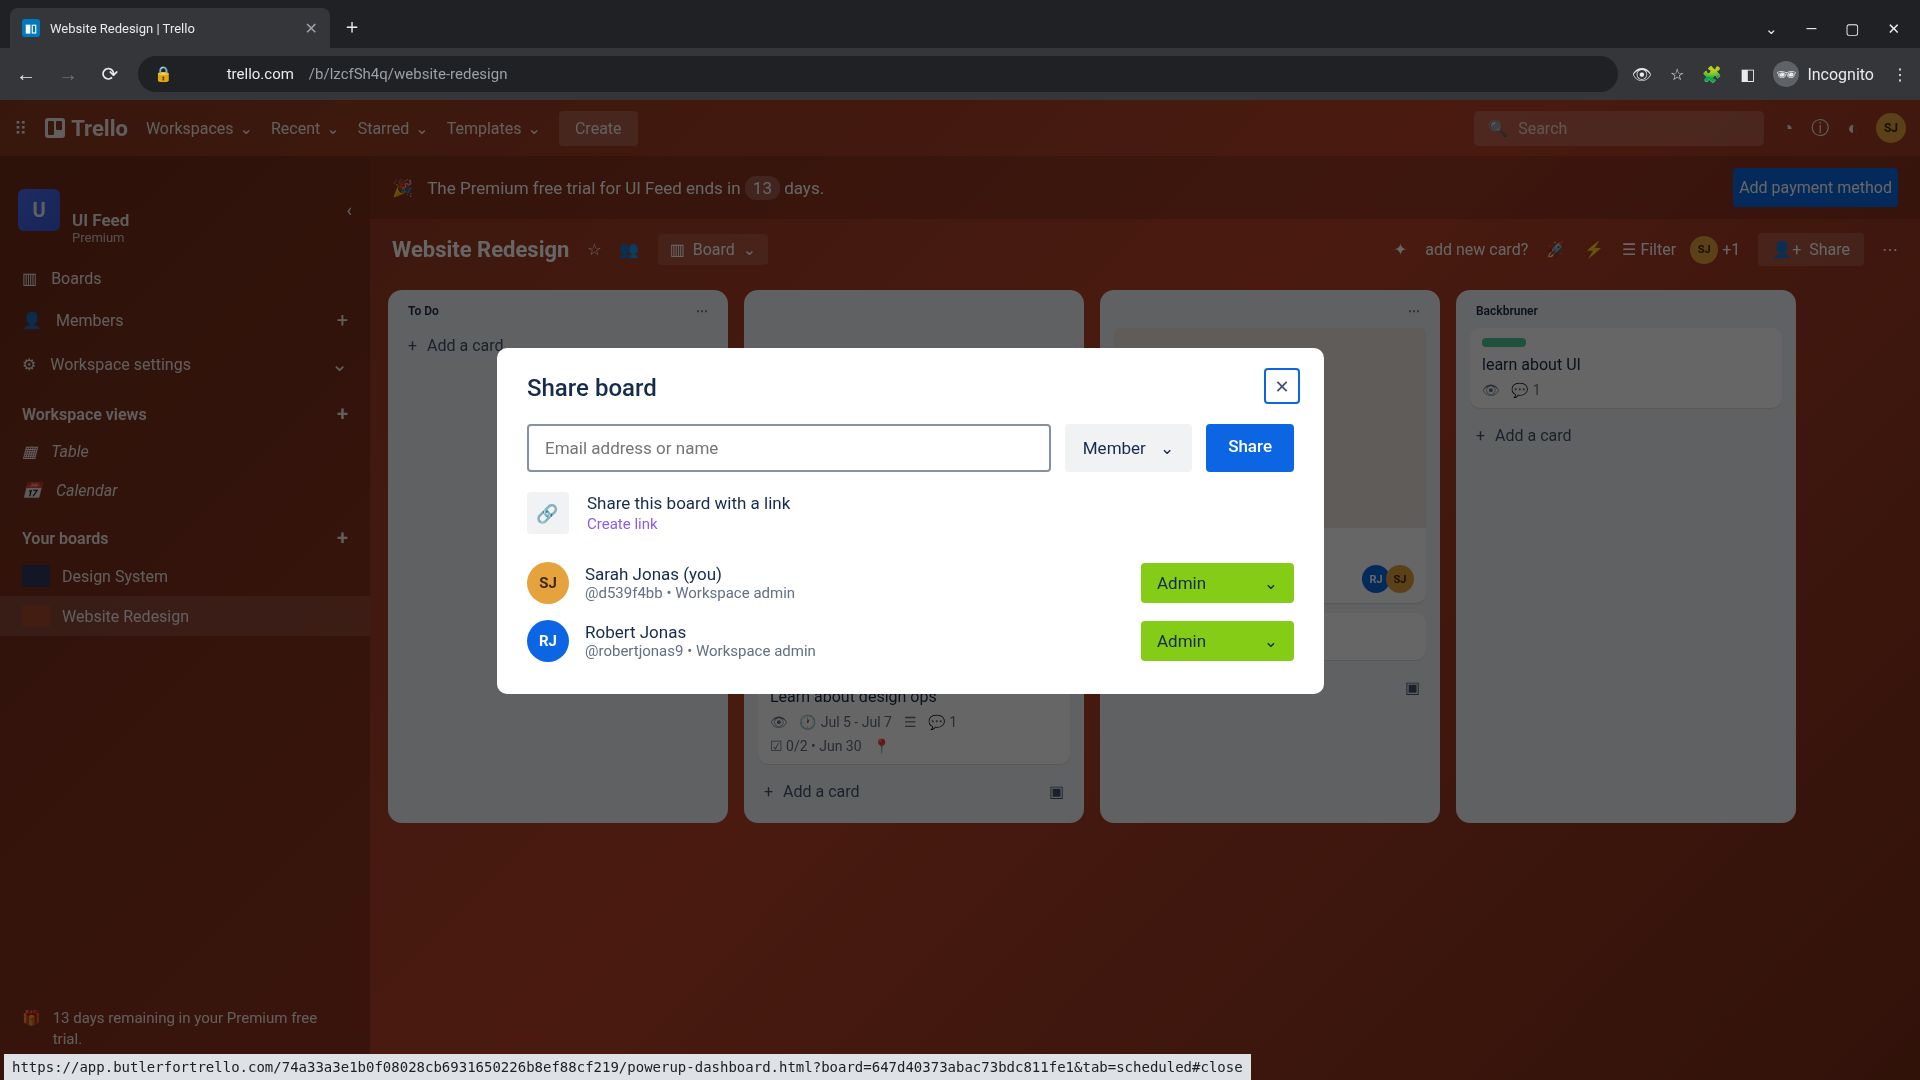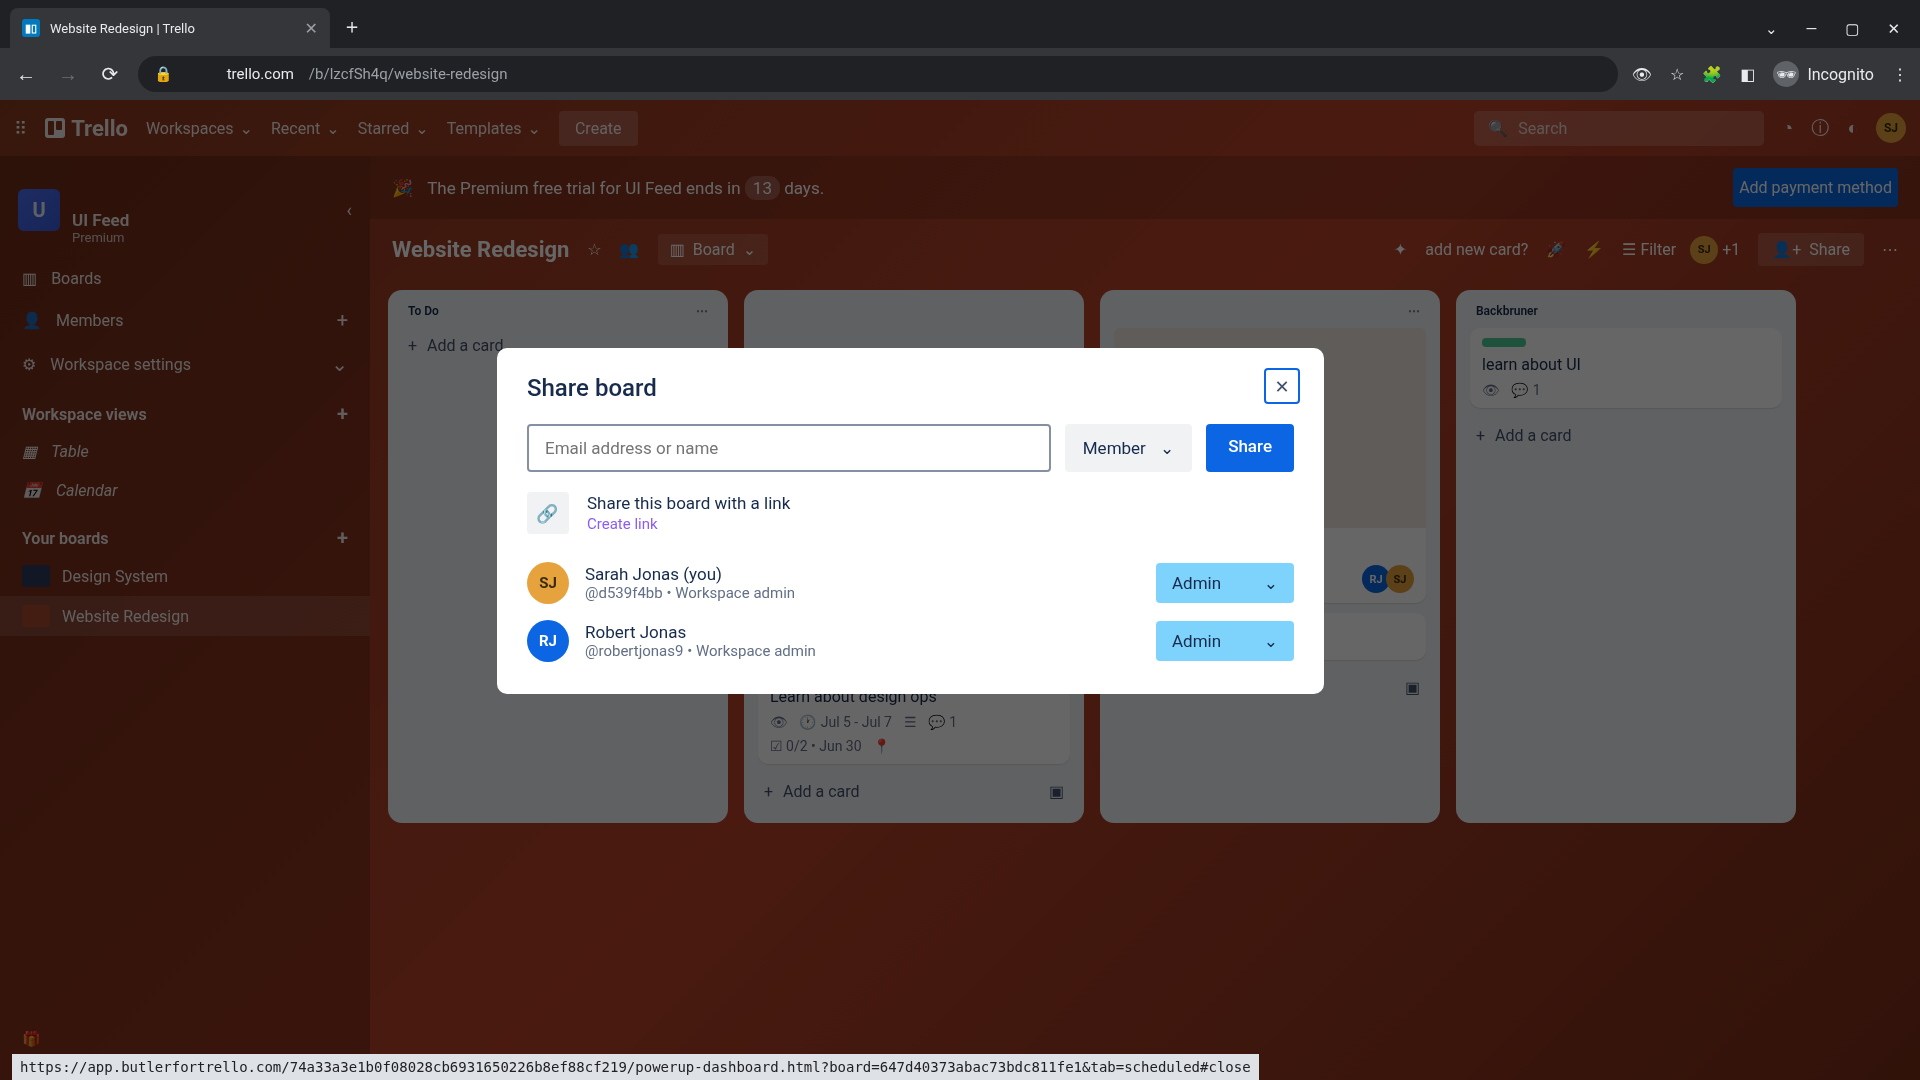--- a/index.html
+++ b/index.html
@@ -79,40 +79,40 @@
 .card-badges { display: flex; align-items: center; gap: 12px; font-size: 14px; color: #626f86; }
 .label-strip { display: flex; gap: 4px; margin-bottom: 8px; }
 .label { width: 44px; height: 9px; border-radius: 4px; }
 .card-img { width: 100%; height: 200px; background: #ede6df; border-radius: 6px 6px 0 0; margin: -10px -12px 10px; width: calc(100% + 24px); display: flex; align-items: center; justify-content: center; }
 .avatar-stack { margin-left: auto; display: flex; }
 .avatar-sm { width: 28px; height: 28px; border-radius: 50%; display: flex; align-items: center; justify-content: center; font-size: 11px; font-weight: bold; margin-left: -4px; }
 .av-rj { background: #0c66e4; color: white; }
 .av-sj { background: #e6a23c; color: #3a2a10; }
 
 
-.status-bar { position: absolute; bottom: 0; left: 12px; background: #dee1e6; color: #202124; padding: 5px 8px; font-size: 14px; font-family: monospace, sans-serif; z-index: 100; }
+.status-bar { position: absolute; bottom: 0; left: 4px; background: #dee1e6; color: #202124; padding: 5px 8px; font-size: 14px; font-family: monospace, sans-serif; z-index: 100; }
 
 
 .modal-overlay { position: absolute; top: 100px; left: 0; right: 0; bottom: 0; background: rgba(0,0,0,0.6); z-index: 50; }
 .modal { position: absolute; top: 348px; left: 497px; width: 827px; background: white; border-radius: 10px; padding: 26px 30px 24px; z-index: 60; color: #172b4d; }
 .modal-title { font-size: 24px; font-weight: 500; margin-bottom: 22px; }
 .modal-close { position: absolute; top: 20px; right: 24px; width: 36px; height: 36px; border: 2px solid #0c66e4; border-radius: 4px; display: flex; align-items: center; justify-content: center; font-size: 18px; color: #44546f; }
 .share-row { display: flex; gap: 14px; margin-bottom: 20px; }
 .email-input { flex: 1; border: 2px solid #8590a2; border-radius: 4px; padding: 12px 16px; font-size: 17px; color: #be185d; }
 .role-select { background: #f1f2f4; border-radius: 4px; padding: 12px 18px; display: flex; align-items: center; gap: 14px; font-size: 17px; }
 .share-submit { background: #0c66e4; color: white; border-radius: 4px; padding: 12px 22px; font-size: 17px; font-weight: 500; }
 .link-row { display: flex; align-items: center; gap: 18px; margin-bottom: 20px; }
 .link-icon { width: 42px; height: 42px; background: #f1f2f4; border-radius: 4px; display: flex; align-items: center; justify-content: center; font-size: 18px; color: #44546f; }
 .link-text { font-size: 17px; }
 .link-create { color: #8b5cf6; font-size: 15px; margin-top: 2px; }
 .member-row { display: flex; align-items: center; gap: 16px; padding: 8px 0; }
 .member-avatar { width: 42px; height: 42px; border-radius: 50%; display: flex; align-items: center; justify-content: center; font-weight: bold; font-size: 15px; }
 .member-name { font-size: 17px; }
 .member-sub { font-size: 15px; color: #626f86; }
-.member-role { margin-left: auto; background: #7dd3fc; border-radius: 4px; padding: 10px 16px; display: flex; align-items: center; gap: 14px; font-size: 17px; width: 138px; justify-content: space-between; }
+.member-role { margin-left: auto; background: #84cc16; border-radius: 4px; padding: 10px 16px; display: flex; align-items: center; gap: 14px; font-size: 17px; width: 153px; justify-content: space-between; }
 </style>
 </head>
 <body>
 
 <div class="browser-chrome">
   <div class="tab">
     <div class="favicon">▮▯</div>
     <span class="tab-title">Website Redesign | Trello</span>
     <span class="tab-close">✕</span>
   </div>
@@ -225,20 +225,21 @@
       <div class="board-item">
           <span class="board-swatch" style="background:#2b3a5c"></span>
           <span>Design System</span>
         </div>
       <div class="board-item active">
           <span class="board-swatch" style="background:#a94a2f"></span>
           <span>Website Redesign</span>
         </div>
       <div class="trial-notice">
         <span>🎁</span>
+        <span>13 days remaining in your Premium free trial.</span>
       </div>
     </div>
 
     <div class="main">
       <div class="banner">
         <span>🎉</span>
         <span><span>The Premium free trial for UI Feed ends in</span> <span class="days-badge">13</span> <span>days.</span></span>
         <div class="pay-btn">Add payment method</div>
       </div>
       <div class="board-header">

